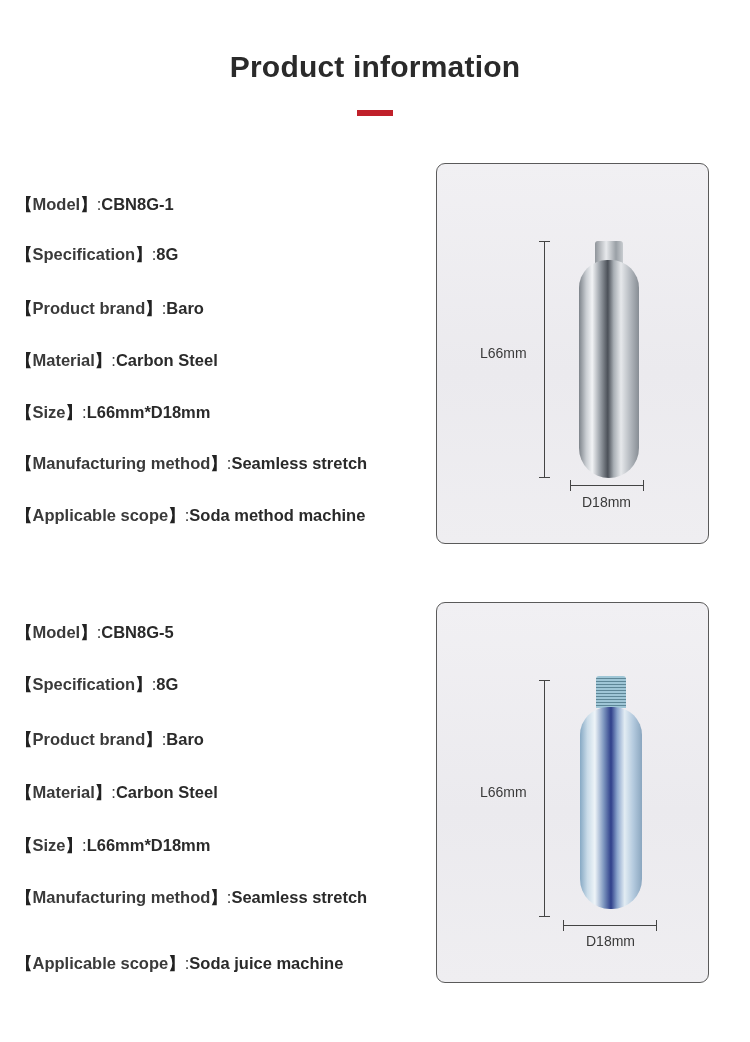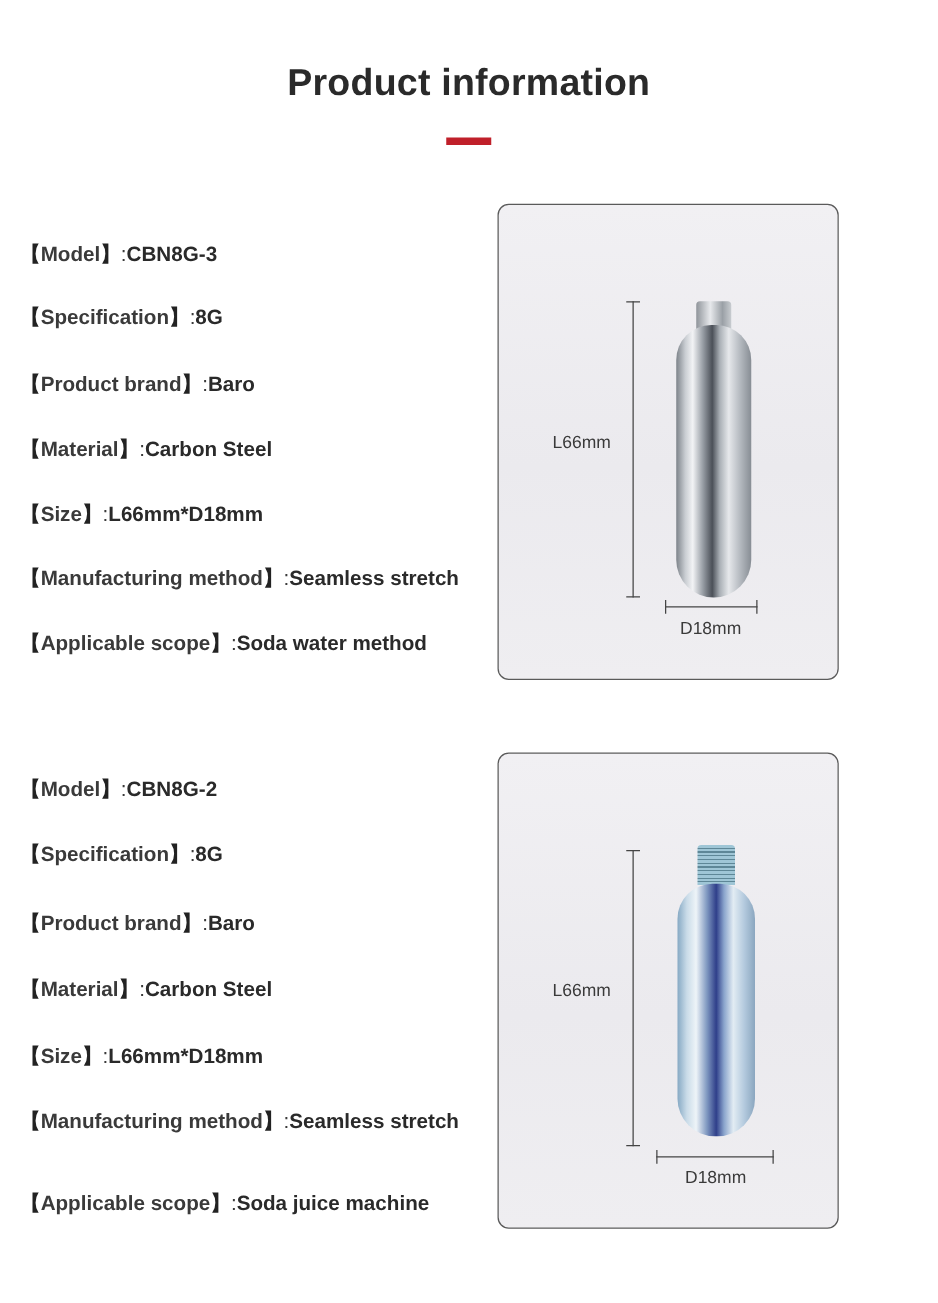--- a/index.html
+++ b/index.html
@@ -16,21 +16,21 @@
 
   .specs { position: absolute; left: 16px; }
   .spec-row {
     position: absolute; left: 0; white-space: nowrap; font-size: 16.5px; color: #3a3a3a; line-height: 20px;
   }
   .spec-row .lab { font-weight: bold; }
   .spec-row .br { font-weight: bold; color: #222; }
   .spec-row .val { font-weight: bold; color: #2a2a2a; }
 
   .photo {
-    position: absolute; left: 398px; width: 273px; height: 381px;
+    position: absolute; left: 436px; width: 273px; height: 381px;
     border: 1px solid #5a5a5a; border-radius: 9px;
     background: linear-gradient(180deg, #f1f0f3 0%, #ebeaee 55%, #efeef1 100%);
     overflow: hidden;
   }
   .dim-v { position: absolute; width: 1px; background: #444; }
   .dim-v::before, .dim-v::after {
     content: ""; position: absolute; left: -5px; width: 11px; height: 1px; background: #444;
   }
   .dim-v::before { top: 0; } .dim-v::after { bottom: 0; }
   .dim-h { position: absolute; height: 1px; background: #444; }
@@ -44,54 +44,54 @@
   .bottle-body { position: absolute; border-radius: 28px 28px 30px 30px; }
 </style>
 </head>
 <body>
 
 <div class="title">Product information</div>
 <div class="title-bar"></div>
 
 <div class="specs" style="top:0;">
   <div class="spec-row" style="top:194px;">
-    <span class="br">【</span><span class="lab">Model</span><span class="br">】</span><span>:</span><span class="val">CBN8G-3</span>
+    <span class="br">【</span><span class="lab">Model</span><span class="br">】</span><span>:</span><span class="val">CBN8G-1</span>
   </div>
   <div class="spec-row" style="top:244px;">
     <span class="br">【</span><span class="lab">Specification</span><span class="br">】</span><span>:</span><span class="val">8G</span>
   </div>
   <div class="spec-row" style="top:298px;">
     <span class="br">【</span><span class="lab">Product brand</span><span class="br">】</span><span>:</span><span class="val">Baro</span>
   </div>
   <div class="spec-row" style="top:350px;">
     <span class="br">【</span><span class="lab">Material</span><span class="br">】</span><span>:</span><span class="val">Carbon Steel</span>
   </div>
   <div class="spec-row" style="top:402px;">
     <span class="br">【</span><span class="lab">Size</span><span class="br">】</span><span>:</span><span class="val">L66mm*D18mm</span>
   </div>
   <div class="spec-row" style="top:453px;">
     <span class="br">【</span><span class="lab">Manufacturing method</span><span class="br">】</span><span>:</span><span class="val">Seamless stretch</span>
   </div>
   <div class="spec-row" style="top:505px;">
-    <span class="br">【</span><span class="lab">Applicable scope</span><span class="br">】</span><span>:</span><span class="val">Soda water method</span>
+    <span class="br">【</span><span class="lab">Applicable scope</span><span class="br">】</span><span>:</span><span class="val">Soda method machine</span>
   </div>
 </div>
 
 <div class="photo" style="top:163px;">
   <div class="dim-v" style="left:107px; top:77px; height:237px;"></div>
   <div class="dim-label" style="left:43px; top:181px;">L66mm</div>
   <div class="bottle-neck" style="left:158px; top:77px; width:28px; height:26px; background:linear-gradient(90deg,#8f949a,#e7e9ec 40%,#9aa0a6 75%,#c8ccd0);"></div>
   <div class="bottle-body" style="left:142px; top:96px; width:60px; height:218px; background:linear-gradient(90deg,#7d838a 0%,#c9cdd2 12%,#f2f3f5 22%,#9ba1a8 35%,#4b5058 48%,#a9afb5 58%,#e6e8eb 70%,#b5bac0 85%,#878d94 100%);"></div>
   <div class="dim-h" style="left:133px; top:321px; width:74px;"></div>
   <div class="dim-label" style="left:145px; top:330px;">D18mm</div>
 </div>
 
 <div class="specs" style="top:0;">
   <div class="spec-row" style="top:622px;">
-    <span class="br">【</span><span class="lab">Model</span><span class="br">】</span><span>:</span><span class="val">CBN8G-2</span>
+    <span class="br">【</span><span class="lab">Model</span><span class="br">】</span><span>:</span><span class="val">CBN8G-5</span>
   </div>
   <div class="spec-row" style="top:674px;">
     <span class="br">【</span><span class="lab">Specification</span><span class="br">】</span><span>:</span><span class="val">8G</span>
   </div>
   <div class="spec-row" style="top:729px;">
     <span class="br">【</span><span class="lab">Product brand</span><span class="br">】</span><span>:</span><span class="val">Baro</span>
   </div>
   <div class="spec-row" style="top:782px;">
     <span class="br">【</span><span class="lab">Material</span><span class="br">】</span><span>:</span><span class="val">Carbon Steel</span>
   </div>

